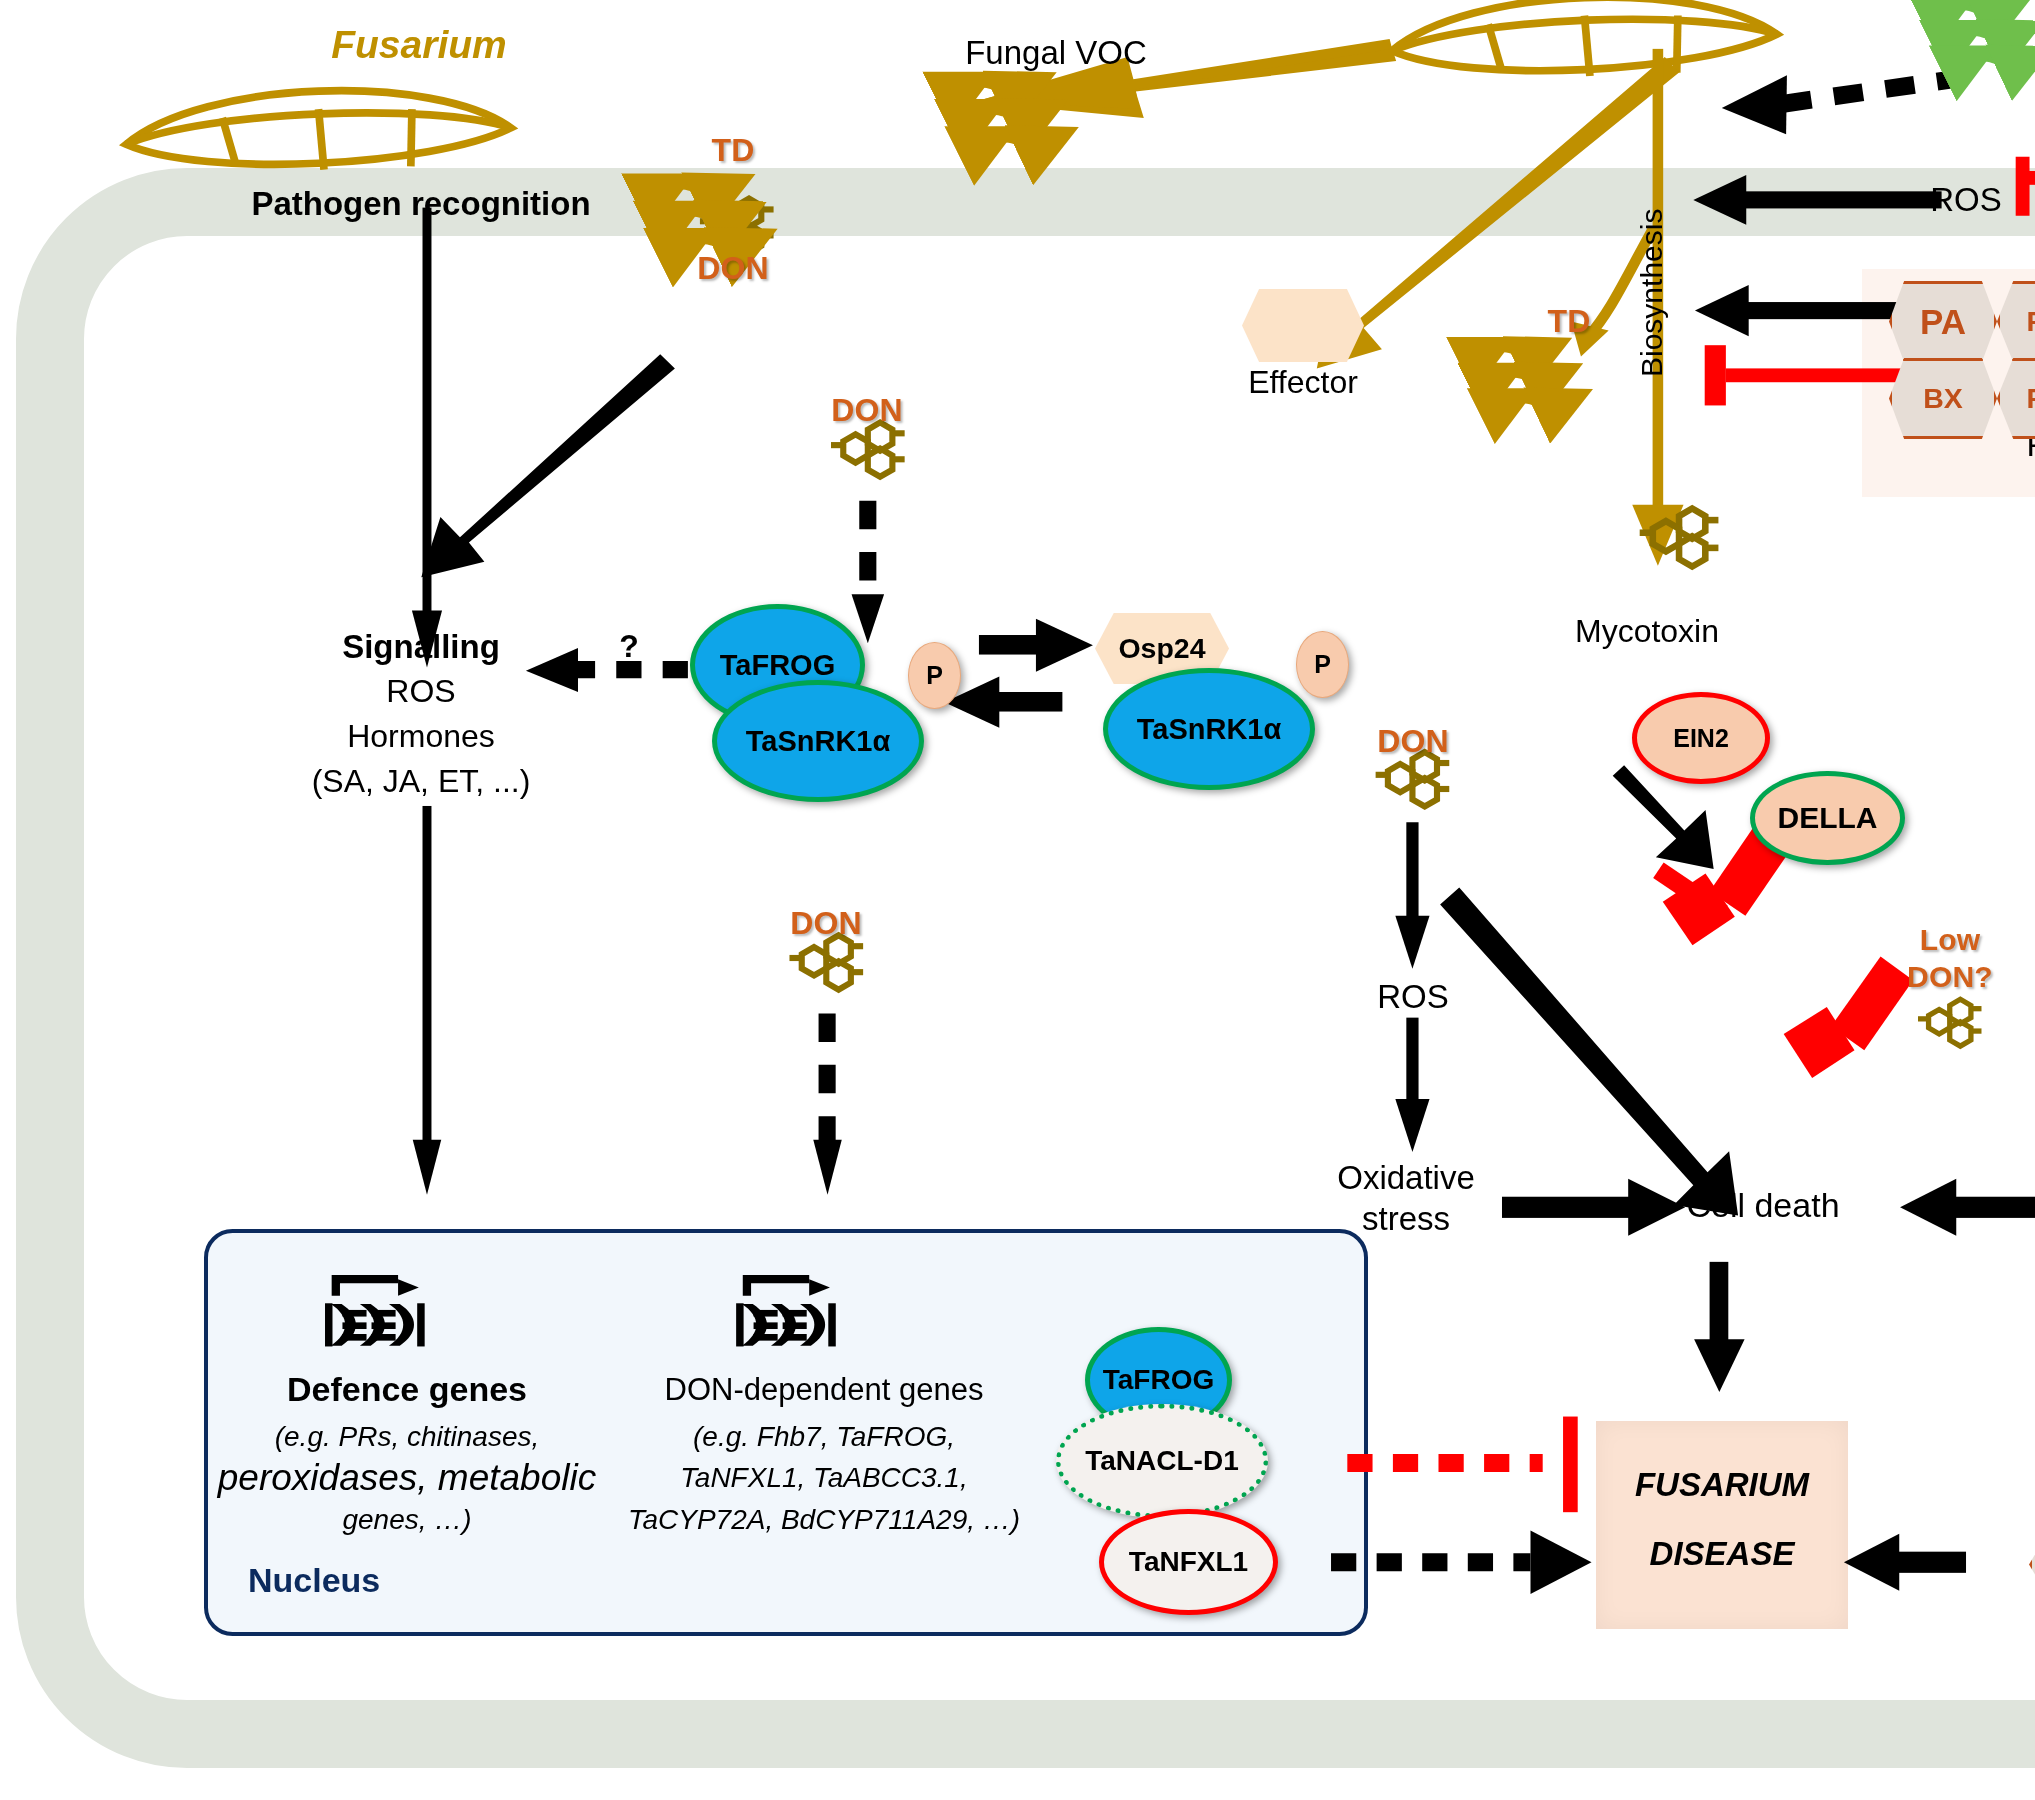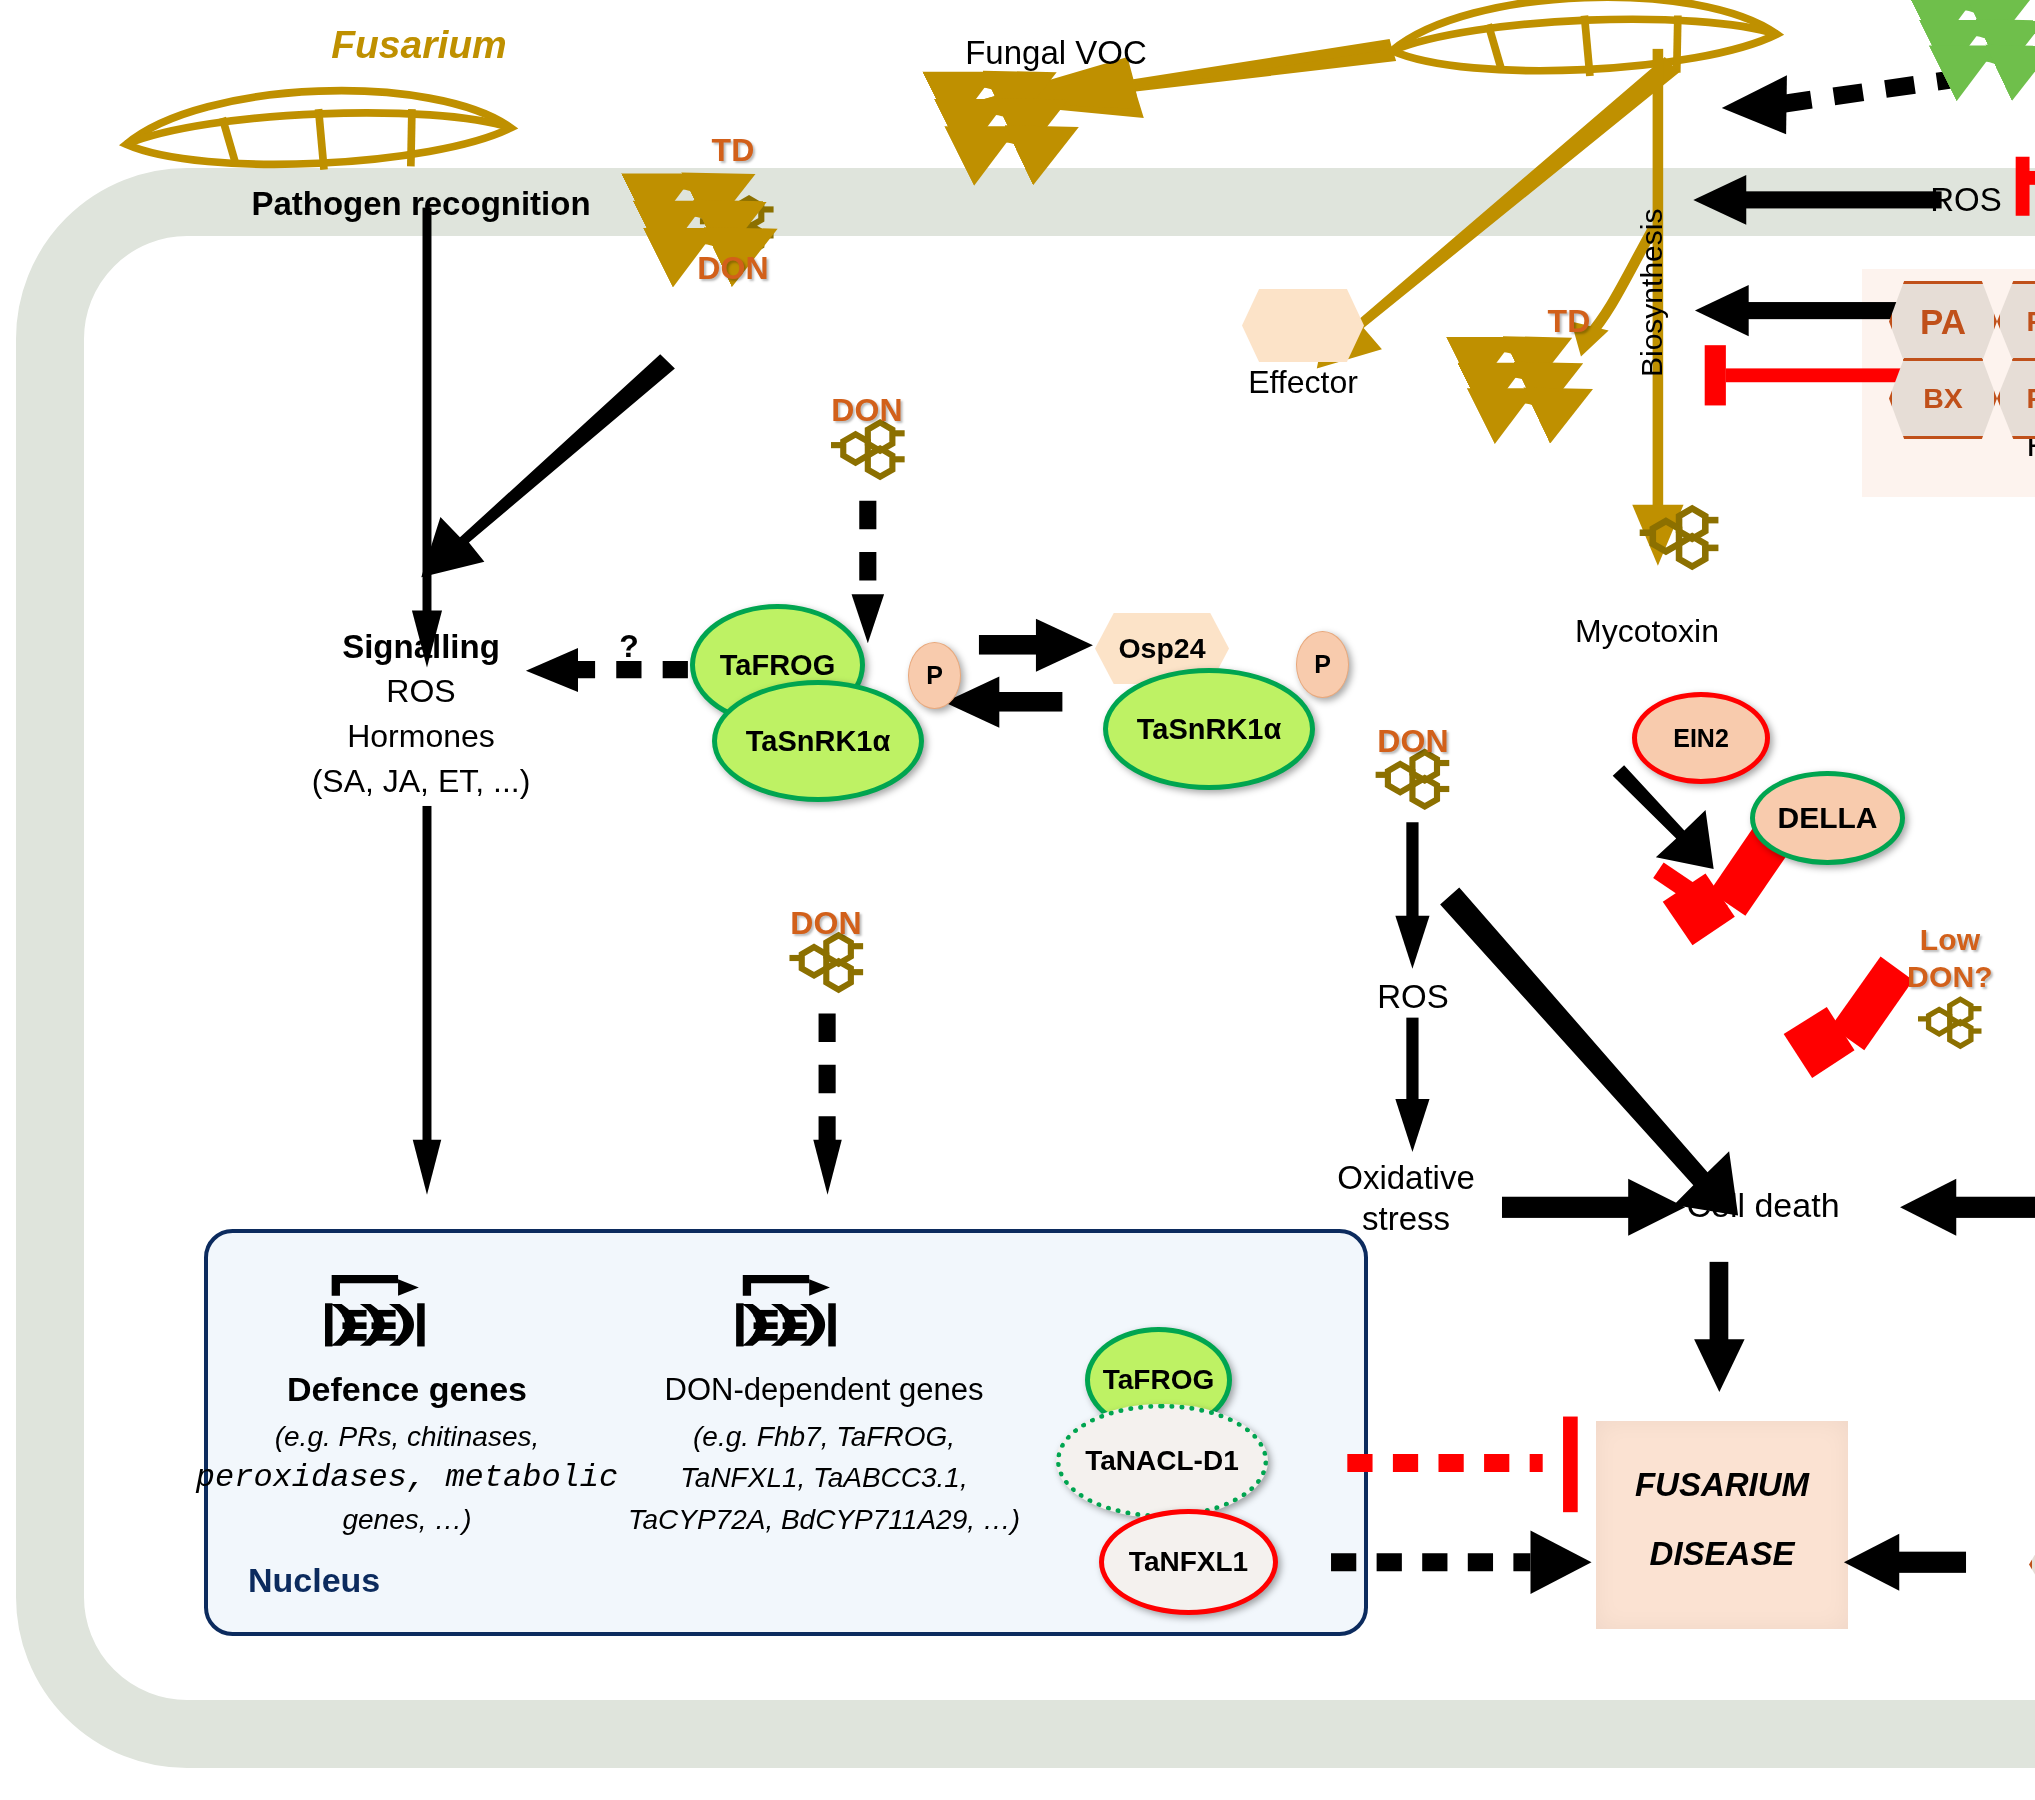--- a/index.html
+++ b/index.html
@@ -50,21 +50,21 @@
     font-style:italic;font-weight:bold;font-size:33px;color:#000;
   }
   
   .ell{
     position:absolute;border-radius:50%;
     display:flex;align-items:center;justify-content:center;
     font-weight:bold;color:#000;box-sizing:border-box;
     text-align:center;
     filter:drop-shadow(3.7px 3.7px 3.7px rgba(0,0,0,.35));
   }
-  .blue{background:#bef264;}
+  .blue{background:#0ea5e9;}
   .peach{background:#F8CBAD;}
   .offwhite{background:#F4F1EE;}
   .g-solid{border:5.3px solid #00A550;}
   .g-dot{border:5.3px dotted #00A550;}
   .r-solid{border:5.3px solid #FF0000;}
   .hexshape{
     position:absolute;
     background:#E6DDD6;
     border:3.7px solid #C0501A;
     color:#C0501A;font-weight:bold;
@@ -498,21 +498,21 @@
 
   <div class="lbl ctr" style="left:629px;top:647px;font-size:32px;font-weight:bold;">?</div>
 
   <div class="lbl ctr" style="left:1413px;top:997px;font-size:33px;">ROS</div>
   <div class="lbl ctr" style="left:1406px;top:1178px;font-size:33px;">Oxidative</div>
   <div class="lbl ctr" style="left:1406px;top:1219px;font-size:33px;">stress</div>
   <div class="lbl ctr" style="left:1763px;top:1206px;font-size:34px;">Cell death</div>
 
   <div class="lbl ctr" style="left:407px;top:1390px;font-size:34px;font-weight:bold;">Defence genes</div>
   <div class="lbl ctr" style="left:407px;top:1437px;font-size:28px;font-style:italic;">(e.g. PRs, chitinases,</div>
-  <div class="lbl ctr" style="left:407px;top:1478px;font-size:32px;font-style:italic;font-family:Liberation Mono, monospace;">peroxidases, metabolic</div>
+  <div class="lbl ctr" style="left:407px;top:1478px;font-size:37px;font-style:italic;">peroxidases, metabolic</div>
   <div class="lbl ctr" style="left:407px;top:1520px;font-size:28px;font-style:italic;">genes, …)</div>
 
   <div class="lbl ctr" style="left:824px;top:1390px;font-size:31px;font-weight:normal;">DON-dependent genes</div>
   <div class="lbl ctr" style="left:824px;top:1437px;font-size:28px;font-style:italic;">(e.g. Fhb7, TaFROG,</div>
   <div class="lbl ctr" style="left:824px;top:1478px;font-size:28px;font-style:italic;">TaNFXL1, TaABCC3.1,</div>
   <div class="lbl ctr" style="left:824px;top:1520px;font-size:28px;font-style:italic;">TaCYP72A, BdCYP711A29, …)</div>
 
   <div class="hexflat" style="left:1242px;top:289px;width:122px;height:73px;"></div>
 
   <div class="hexflat" style="left:1095px;top:613px;width:134px;height:71px;

